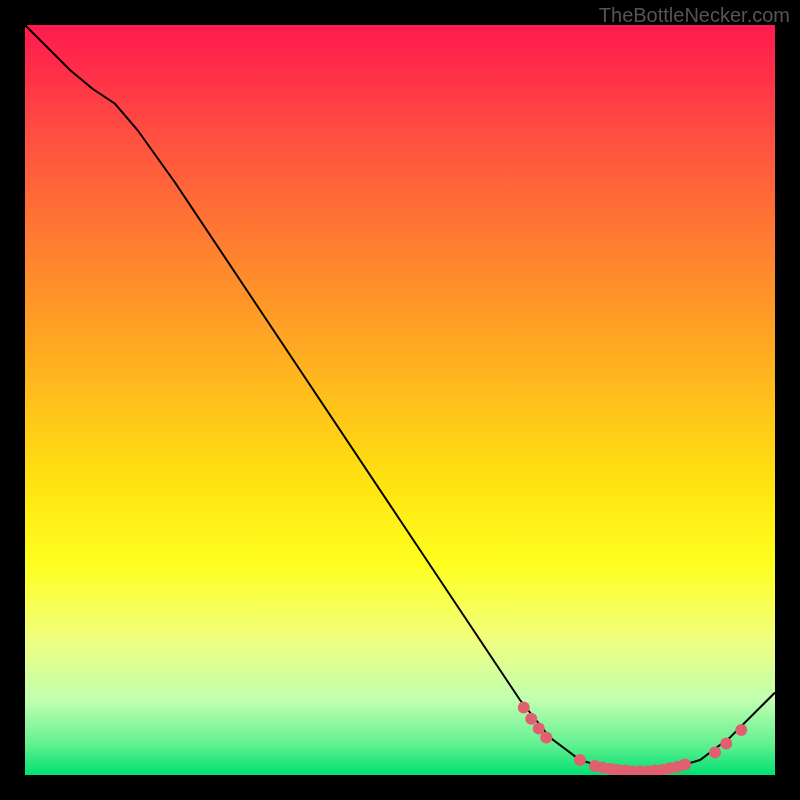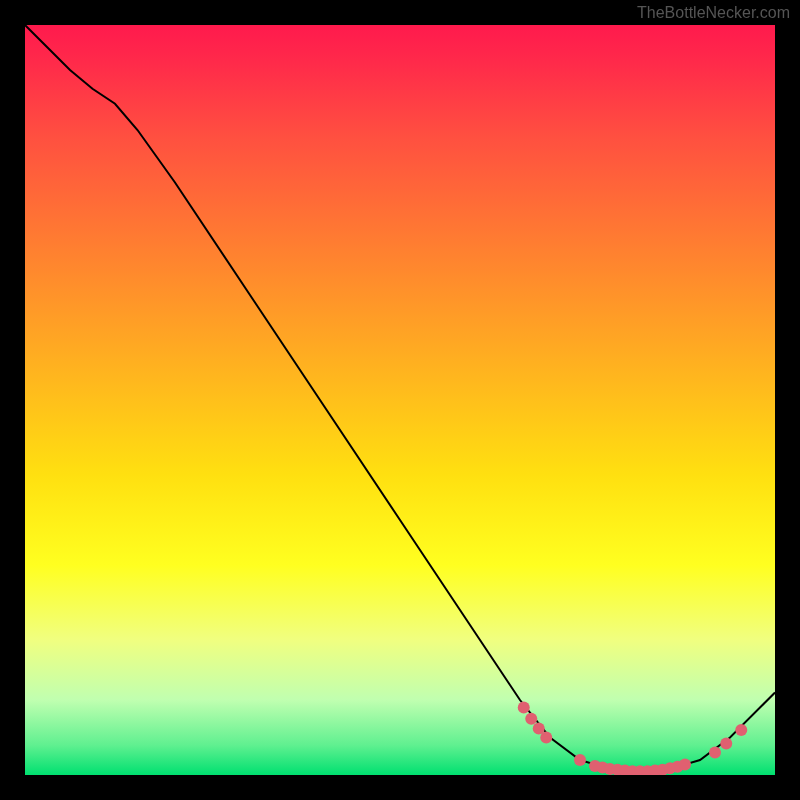--- a/index.html
+++ b/index.html
@@ -9,21 +9,21 @@
     height: 800px;
     background: #000;
     font-family: Arial, Helvetica, sans-serif;
     overflow: hidden;
   }
   .watermark {
     position: absolute;
     top: 4px;
     right: 10px;
     color: #555;
-    font-size: 16px;
+    font-size: 20px;
     font-weight: normal;
     z-index: 10;
   }
   .plot-area {
     position: absolute;
     left: 25px;
     top: 25px;
     width: 750px;
     height: 750px;
   }

